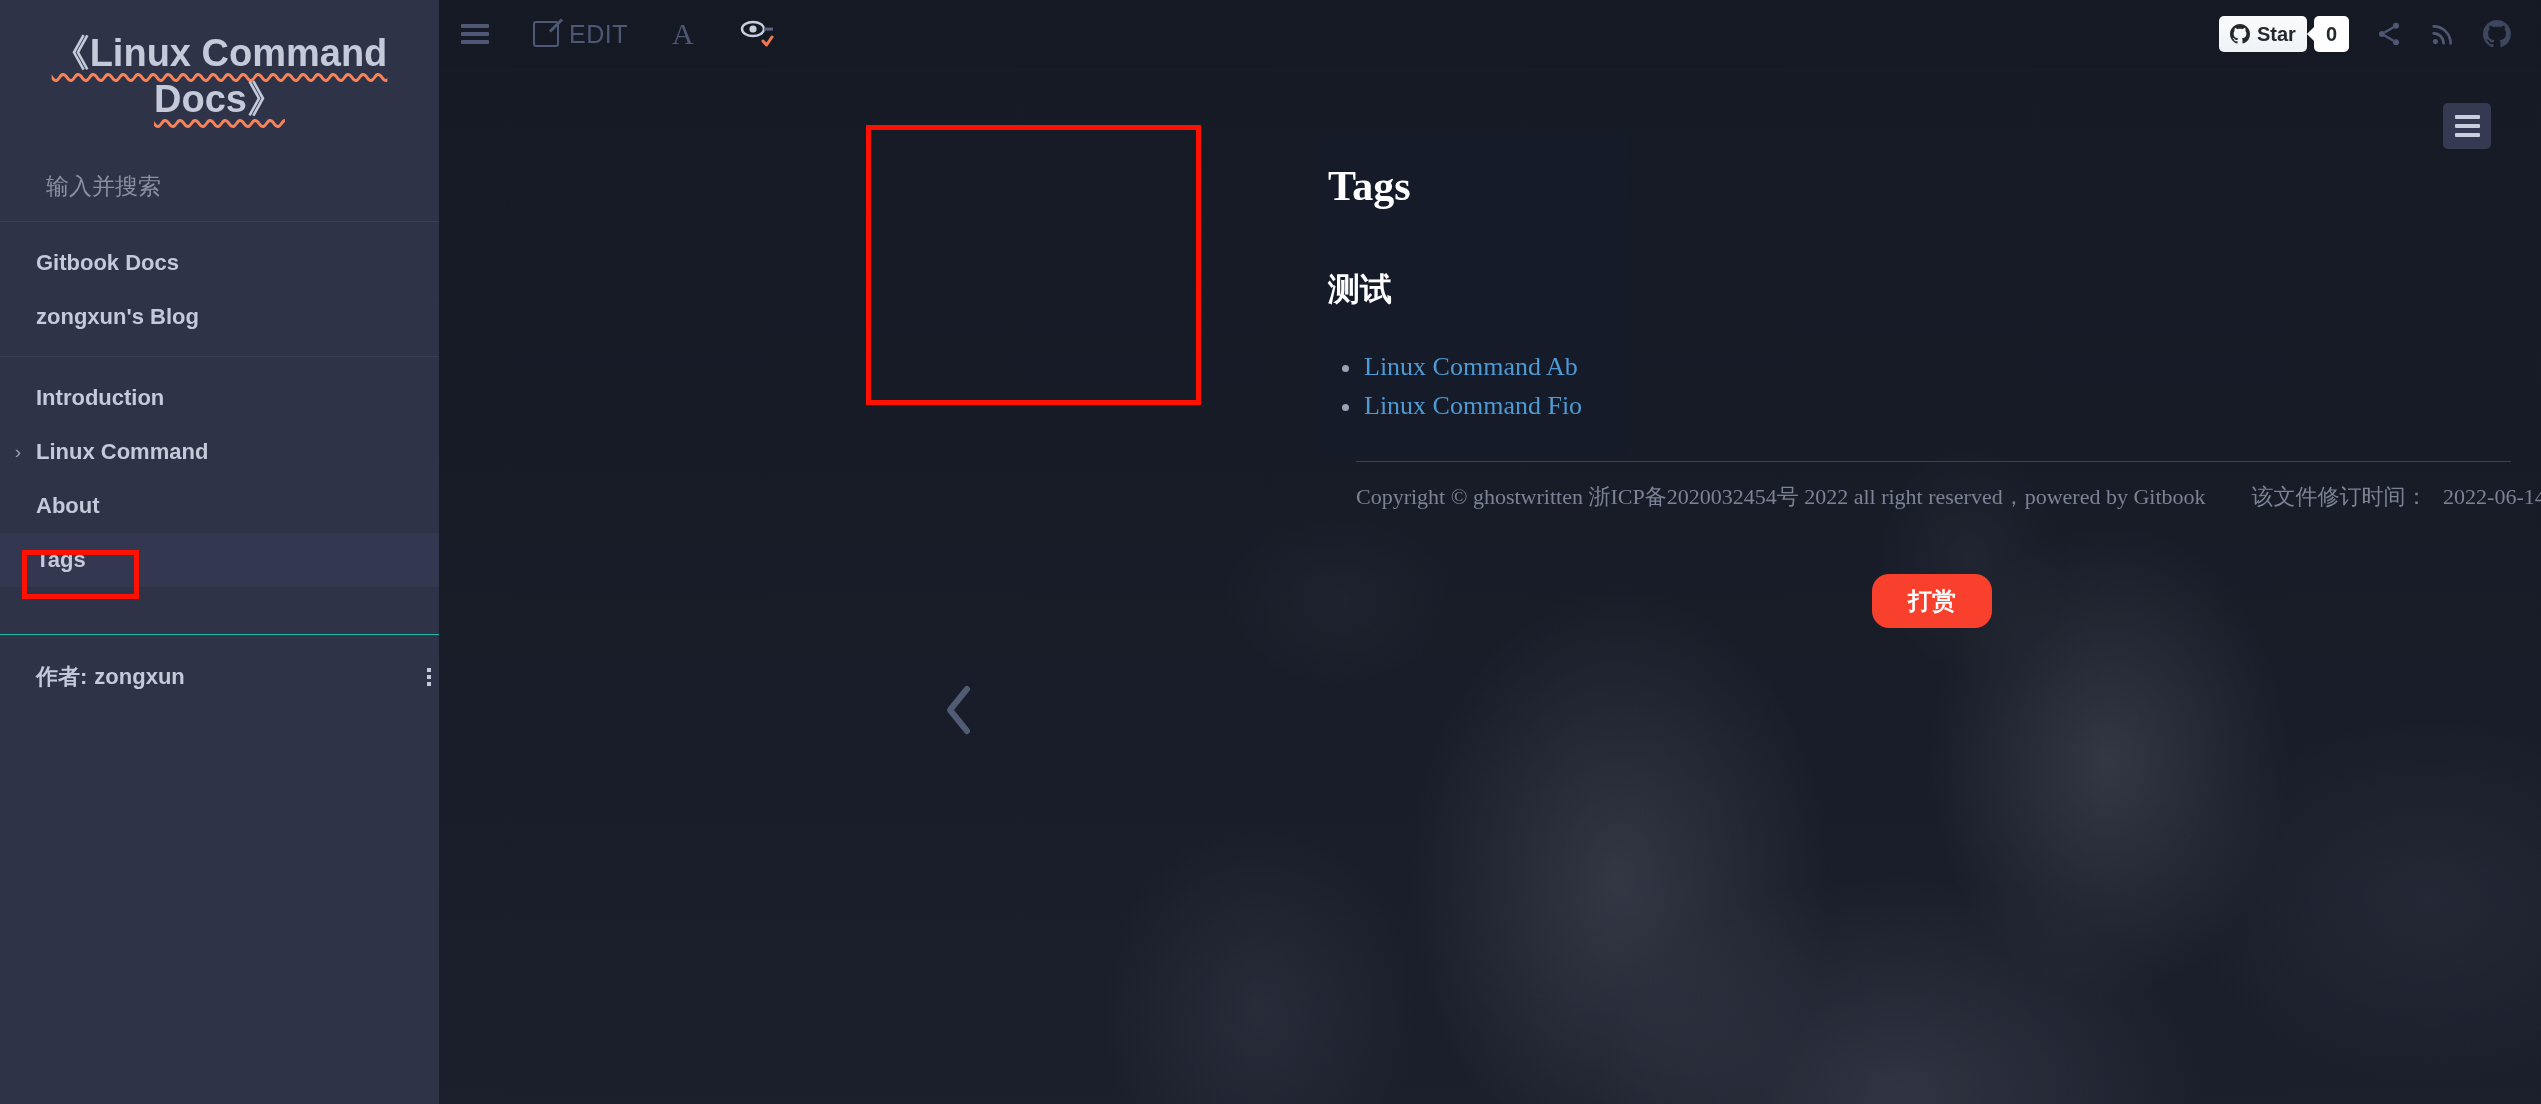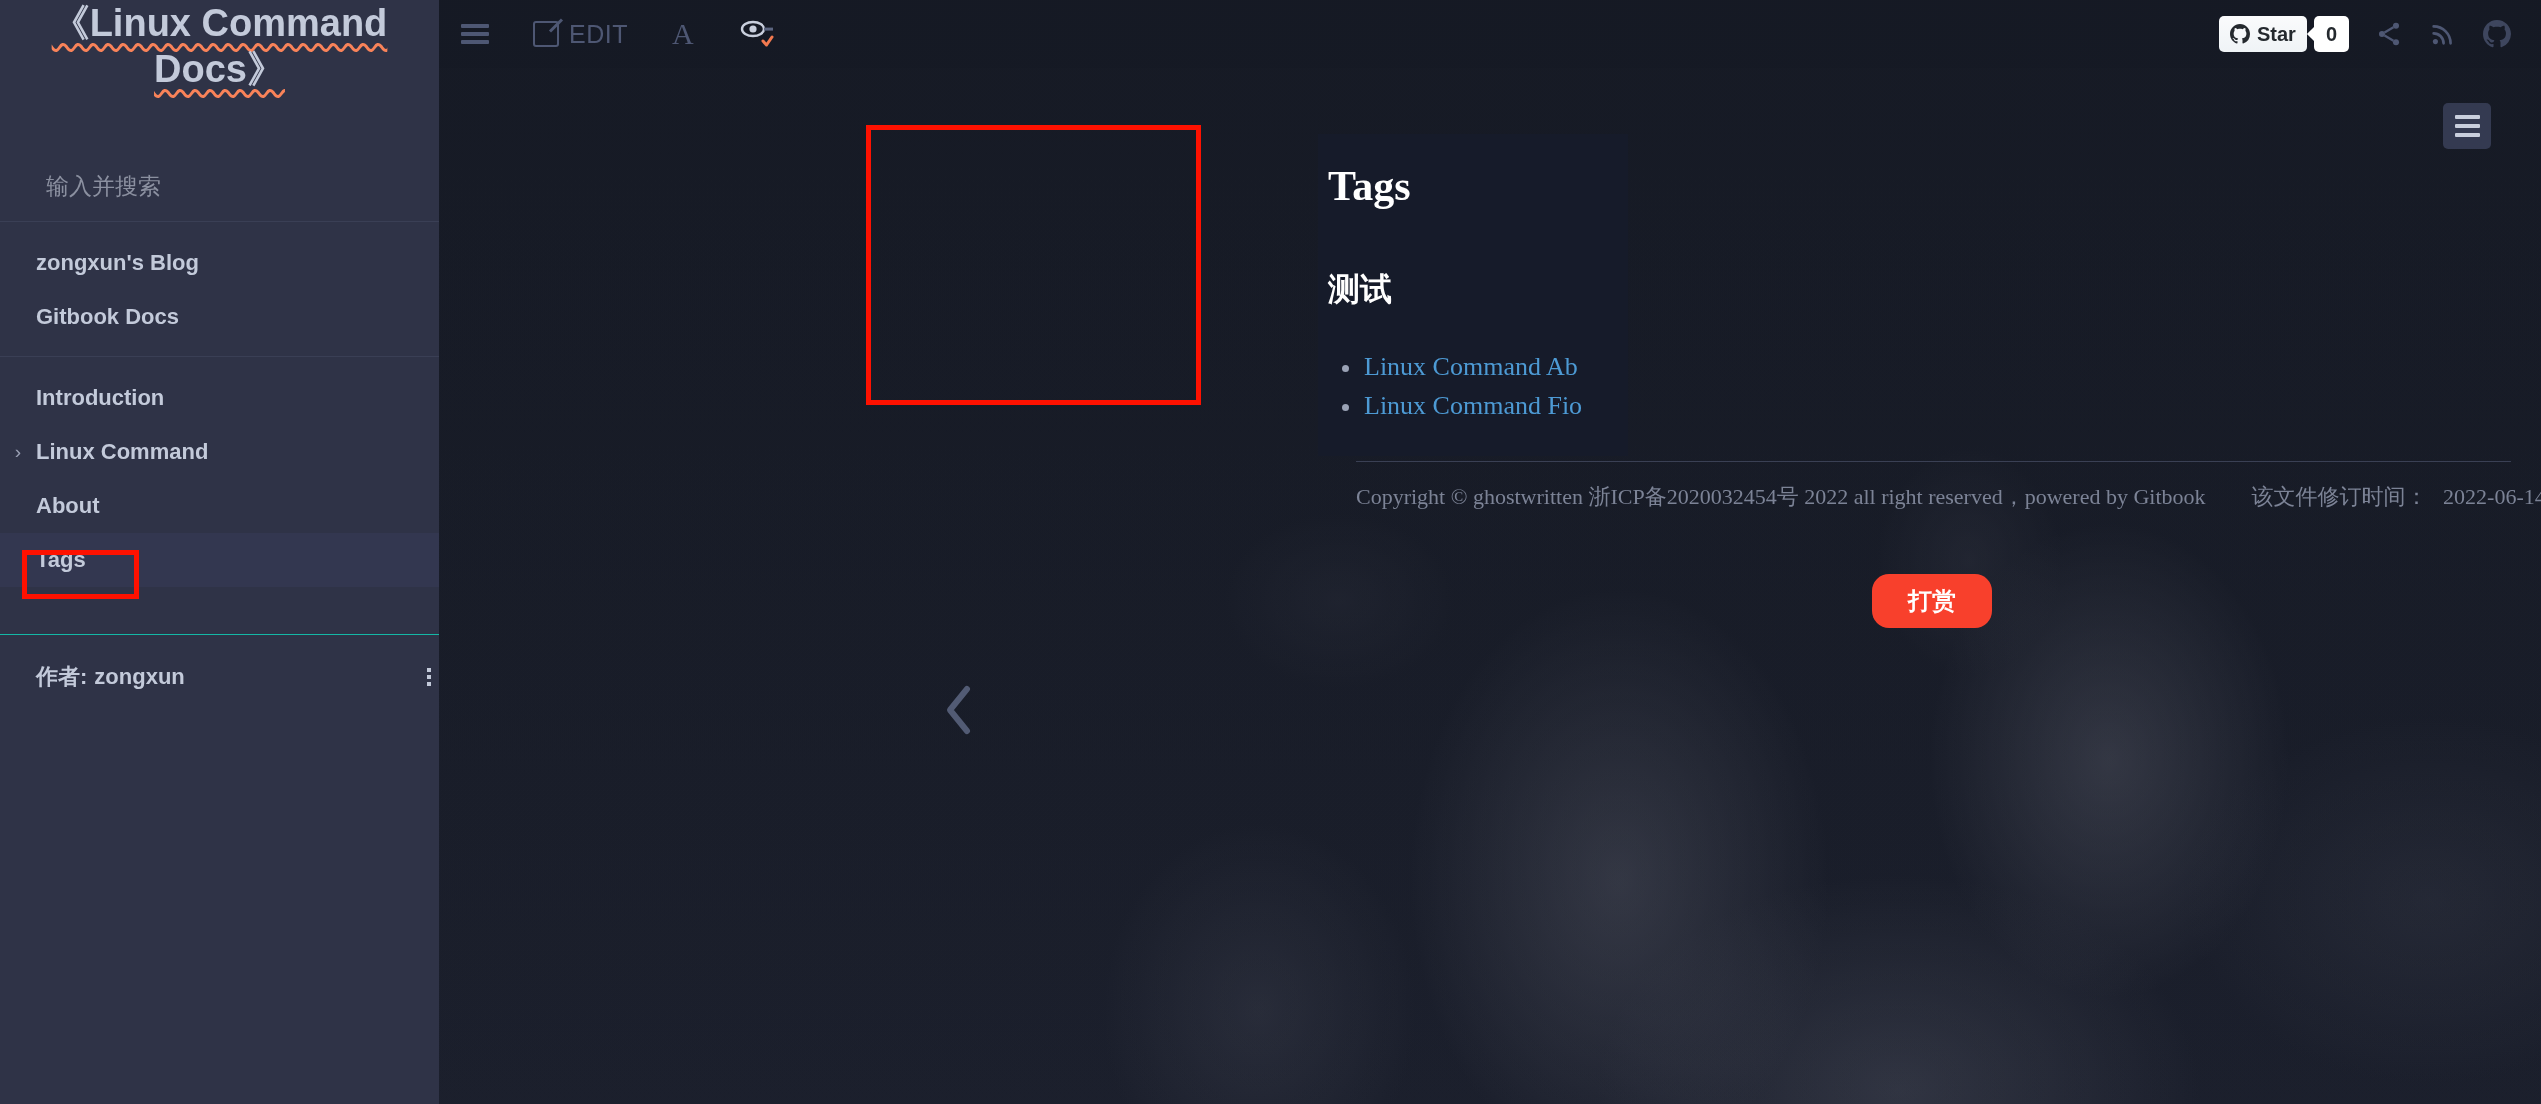--- a/index.html
+++ b/index.html
@@ -32,21 +32,21 @@
     position: absolute; inset: 0;
     background: linear-gradient(180deg, rgba(20,24,34,0.55) 0%, rgba(20,24,34,0.40) 45%, rgba(20,24,34,0.25) 100%);
   }
 
   
   .sidebar {
     position: absolute; left: 0; top: 0; width: 439px; height: 1104px;
     background: #2f3347; z-index: 20;
   }
   .brand {
-    height: 152px; display: flex; align-items: flex-start; justify-content: center;
+    height: 152px; display: flex; align-items: center; justify-content: center;
     padding: 0 18px; text-align: center;
   }
   .brand-title {
     font-size: 38px; font-weight: 700; line-height: 1.22; color: #c3cada;
     text-decoration: underline wavy #f98359; text-underline-offset: 7px;
     text-decoration-thickness: 3px;
   }
   .search-box {
     height: 70px; display: flex; align-items: center;
     padding: 0 46px; border-bottom: 1px solid #3a3f55;
@@ -215,24 +215,24 @@
     <div class="brand">
       <div class="brand-title">《Linux Command Docs》</div>
     </div>
 
     <div class="search-box">
       <input class="search-input" type="text" placeholder="输入并搜索" style="">
     </div>
 
     <nav class="nav-group bordered">
       <div class="nav-item">
+        <span>Gitbook Docs</span>
+      </div>
+      <div class="nav-item">
         <span>zongxun's Blog</span>
-      </div>
-      <div class="nav-item">
-        <span>Gitbook Docs</span>
       </div>
     </nav>
 
     <nav class="nav-group">
       <div class="nav-item">
         <span class="nav-caret"></span>
         <span>Introduction</span>
       </div>
       <div class="nav-item">
         <span class="nav-caret">›</span>

